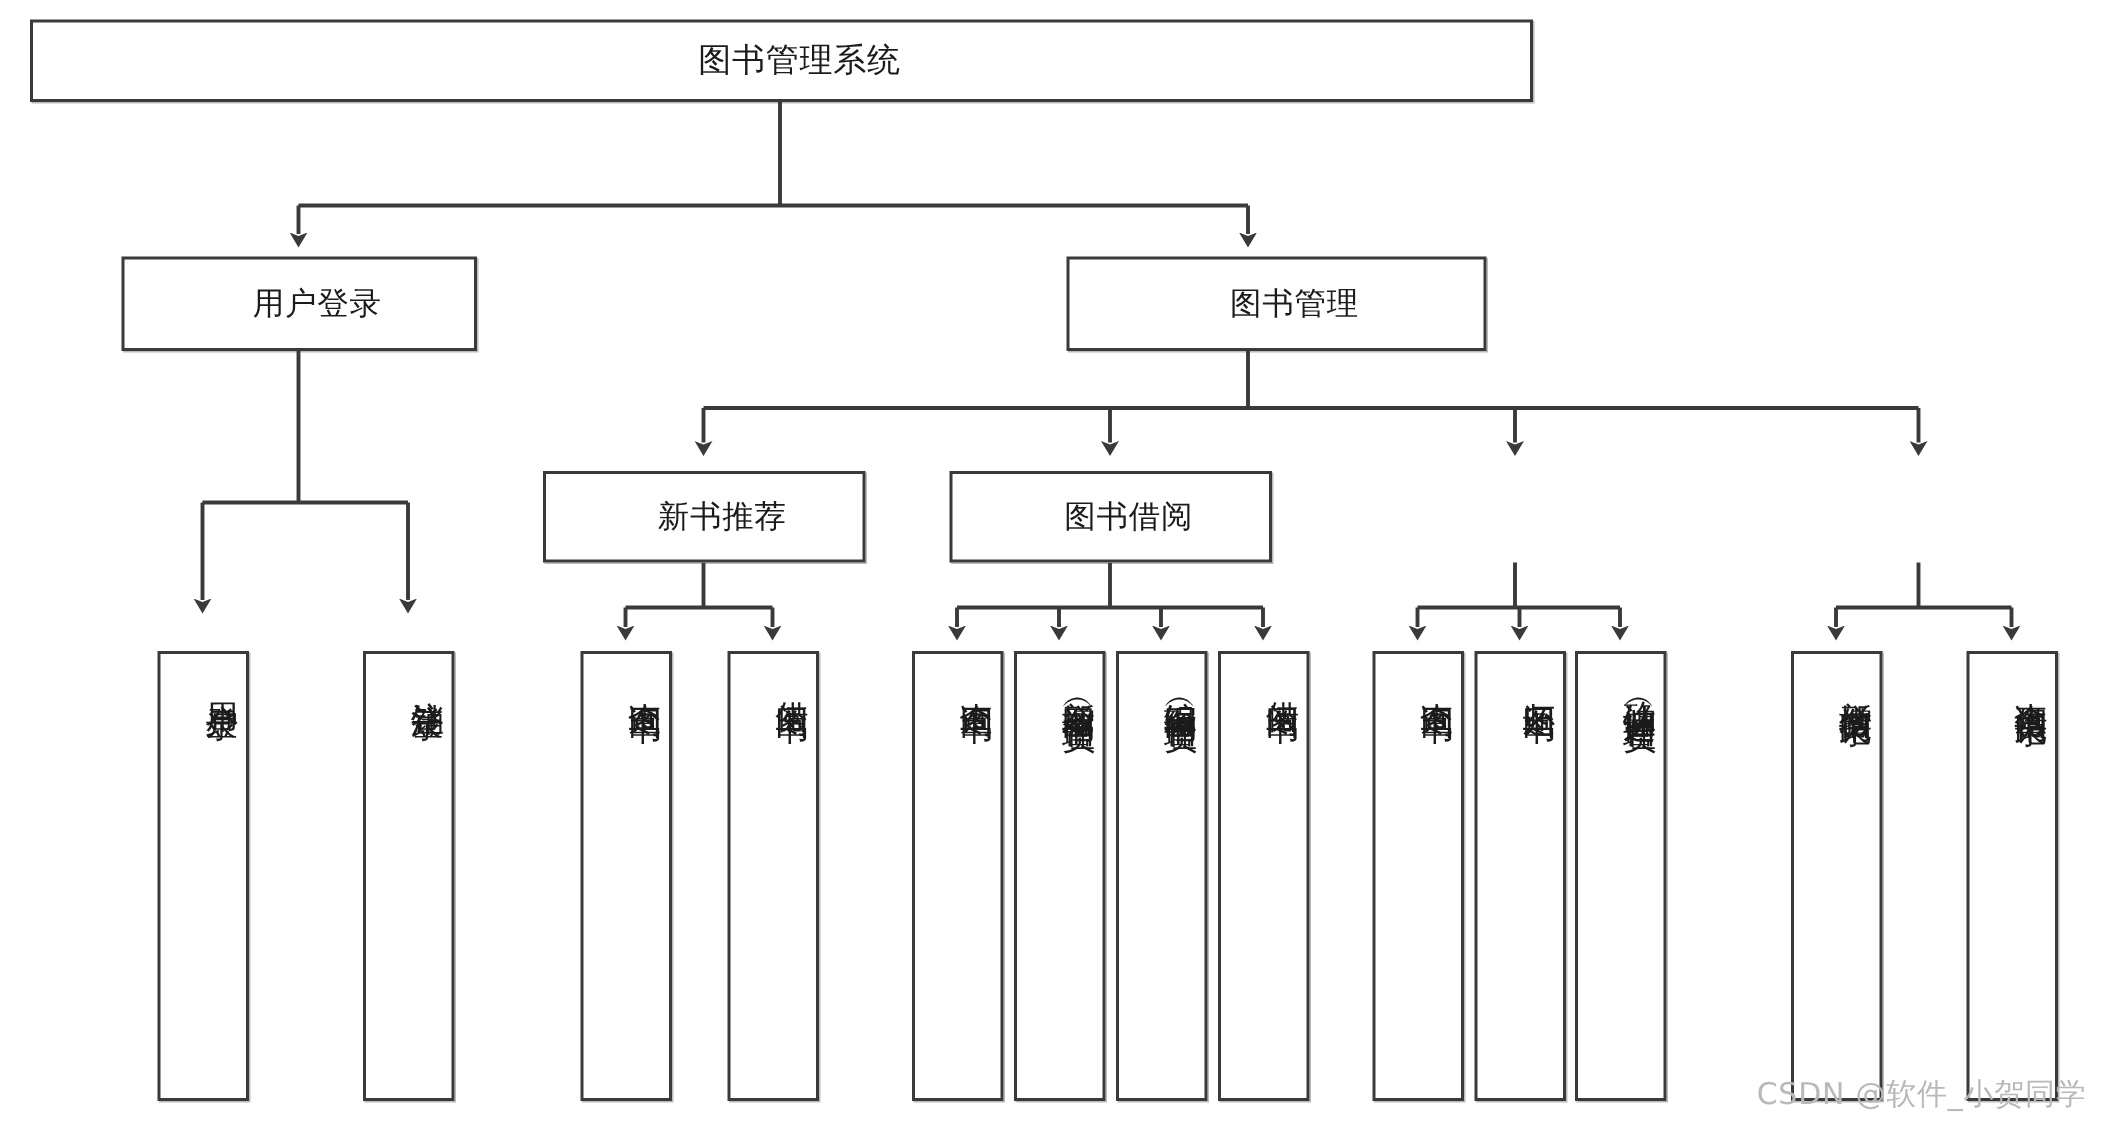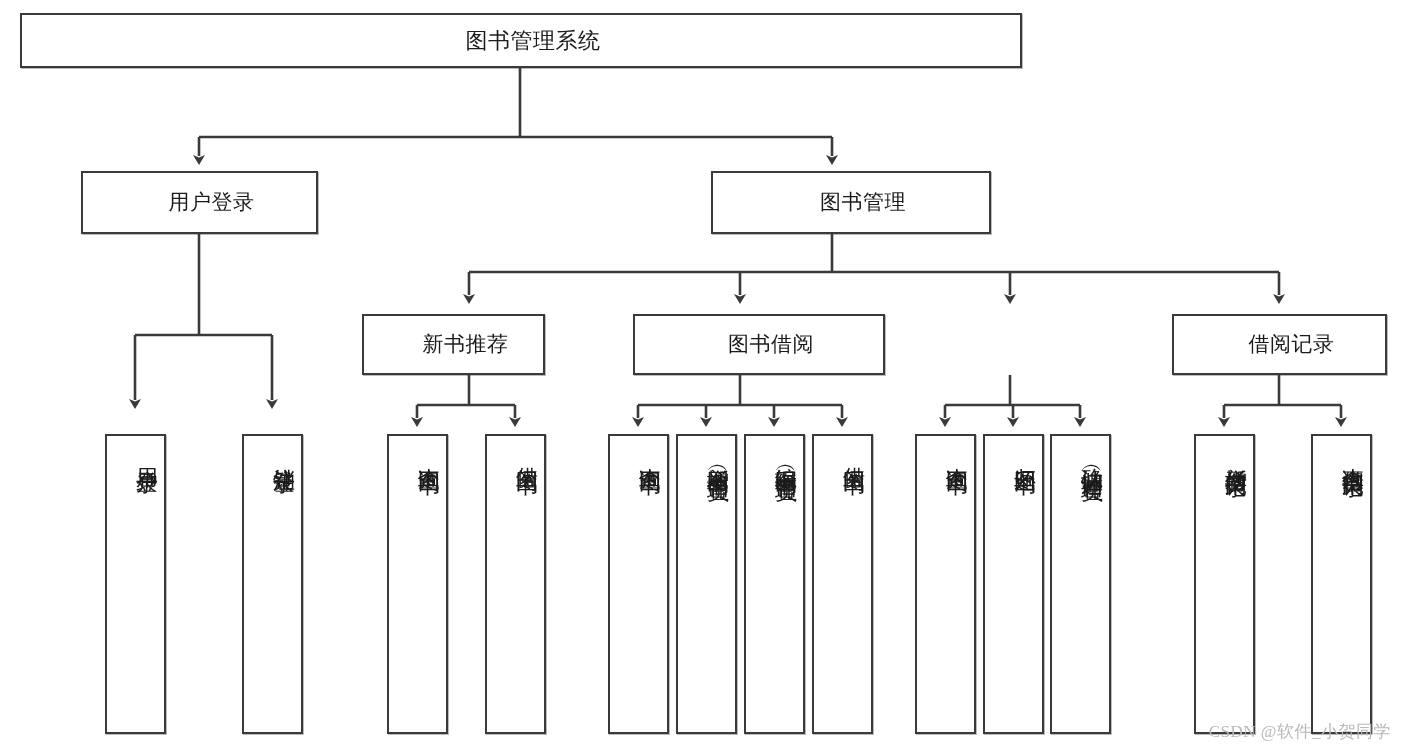--- a/index.html
+++ b/index.html
@@ -62,26 +62,25 @@
     text-orientation: upright;
     font-size: 22px;
     line-height: 1.05;
     letter-spacing: 2px;
     white-space: nowrap;
   }
   .watermark {
     position: absolute;
     right: 14px;
     bottom: 4px;
-    font-size: 17px;
+    font-size: 20px;
     color: #b9b9b9;
     letter-spacing: 0.5px;
     user-select: none;
     white-space: nowrap;
-    font-family: Liberation Serif, serif;
   }
 </style>
 </head>
 <body>
 
 <div id="canvas">
 
   <svg class="wires" viewBox="0 0 1405 747">
     <defs>
       <marker id="arrow" markerWidth="10" markerHeight="12" refX="1" refY="6" orient="auto" markerUnits="userSpaceOnUse">
@@ -136,28 +135,25 @@
     <span class="lbl">图书管理系统</span>
   </div>
 
   <div class="node horiz" style="left:81px; top:171px; width:237px; height:63px;">
     <span class="lbl">用户登录</span>
   </div>
   <div class="node horiz" style="left:711px; top:171px; width:280px; height:63px;">
     <span class="lbl">图书管理</span>
   </div>
 
-  <div class="node horiz" style="left:362px; top:314px; width:183px; height:61px;">
+  <div class="node horiz" style="left:362px; top:314px; width:215px; height:61px;">
     <span class="lbl">新书推荐</span>
   </div>
-  <div class="node horiz" style="left:633px; top:314px; width:252px; height:61px;">
+  <div class="node horiz" style="left:633px; top:314px; width:215px; height:61px;">
     <span class="lbl">图书借阅</span>
-  </div>
-  <div class="node horiz" style="left:1172px; top:314px; width:215px; height:61px;">
-    <span class="lbl">借阅记录</span>
   </div>
 
   <div class="node vert" style="left:105px; top:434px; width:61px; height:300px;">
     <span class="lbl">用户登录</span>
   </div>
   <div class="node vert" style="left:242px; top:434px; width:61px; height:300px;">
     <span class="lbl">注销登录</span>
   </div>
 
   <div class="node vert" style="left:387px; top:434px; width:61px; height:300px;">

